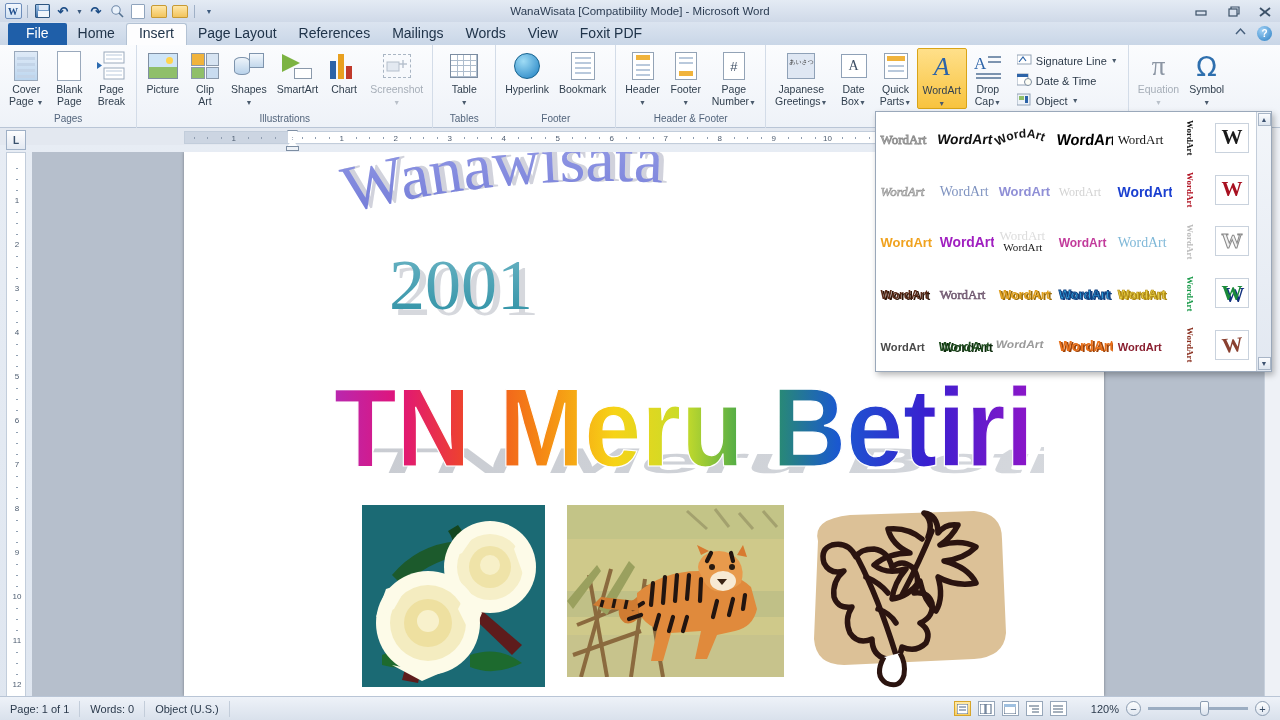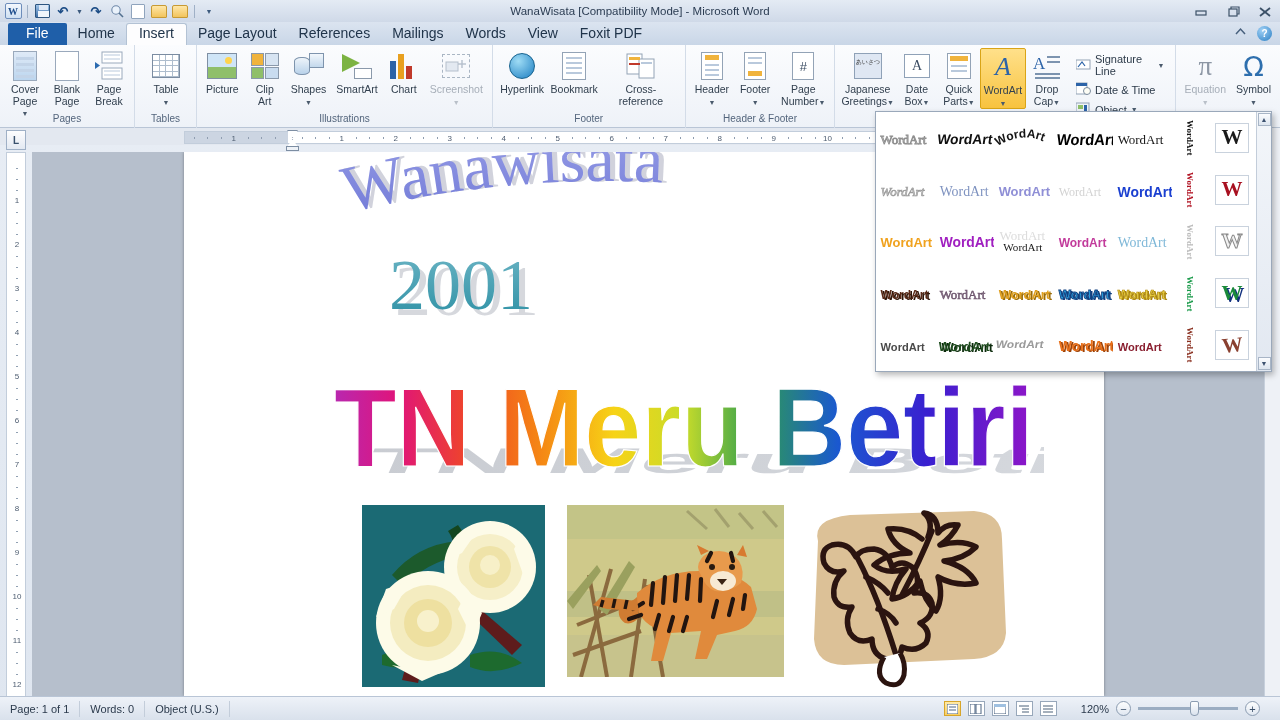--- a/index.html
+++ b/index.html
@@ -175,21 +175,21 @@
      display:flex; align-items:center; justify-content:center; cursor:pointer;}
   .wa-vert { writing-mode:vertical-rl; font-family:"Liberation Serif",serif;
      font-weight:bold; font-size:9px; letter-spacing:0px; }
 
   
   .status { position:absolute; left:0; bottom:0; width:1280px; height:24px;
      background:linear-gradient(#eef2f8,#d9e1ec); border-top:1px solid #b9c5d6;
      display:flex; align-items:center; font-size:11px; color:#2b3a4c; }
   .st-item { padding:0 10px; border-right:1px solid #c3cdda; line-height:16px;
      cursor:pointer; }
-  .st-right { position:absolute; right:20px; display:flex; align-items:center; gap:7px;}
+  .st-right { position:absolute; right:10px; display:flex; align-items:center; gap:7px;}
   .viewbtn { width:17px;height:15px;border:1px solid #97a7ba;background:#fff;
      display:flex;align-items:center;justify-content:center;font-size:8px;
      color:#41566f; cursor:pointer;}
   .viewbtn.on { background:linear-gradient(#ffeaa8,#f7cd62); border-color:#d7a52a; }
   .zoomtrack { width:100px; height:3px; background:#9badc2; position:relative; }
   .zthumb { position:absolute; left:52px; top:-6px; width:9px; height:15px;
      background:linear-gradient(#fdfefe,#dbe3ee); border:1px solid #8b9cb1;
      border-radius:2px 2px 4px 4px; cursor:pointer; }
   .zcirc { width:15px;height:15px;border-radius:50%;border:1px solid #8b9cb1;
      background:linear-gradient(#fdfefe,#e0e7f1); font-size:11px; color:#3a4f68;
@@ -322,50 +322,20 @@
                   <polygon points="0,11 5,14.5 0,18" fill="#2c6bb0"></polygon>
                 </svg>
             </div>
             <div class="lbl"><span>Page</span><br>
               <span>Break</span></div>
           </div>
         </div>
         <div class="grp-label">Pages</div>
       </div>
 
-      <div class="grp" style="min-width:62px">
-        <div class="grp-items">
-          <div class="bigbtn" style="min-width:54px">
-            <div class="ic">
-              <div class="tablegrid">
-                  <div></div>
-                  <div></div>
-                  <div></div>
-                  <div></div>
-                  <div></div>
-                  <div></div>
-                  <div></div>
-                  <div></div>
-                  <div></div>
-                  <div></div>
-                  <div></div>
-                  <div></div>
-                  <div></div>
-                  <div></div>
-                  <div></div>
-                  <div></div>
-                </div>
-            </div>
-            <div class="lbl"><span>Table</span><br>
-              <span class="caret">▼</span></div>
-          </div>
-        </div>
-        <div class="grp-label">Tables</div>
-      </div>
-
       <div class="grp">
         <div class="grp-items">
           <div class="bigbtn">
             <div class="ic">
                 <div class="pic-ic"></div>
               </div>
             <div class="lbl"><span>Picture</span></div>
           </div>
           <div class="bigbtn">
             <div class="ic">
@@ -416,50 +386,68 @@
                     <line x1="15" y1="9" x2="23" y2="9" stroke="#b5bfcc" stroke-width="1.4"></line>
                   </svg></div>
             </div>
             <div class="lbl dim"><span>Screenshot</span><br>
               <span class="caret" style="color:#b9c0c9">▼</span></div>
           </div>
         </div>
         <div class="grp-label">Illustrations</div>
       </div>
 
+      <div class="grp" style="min-width:62px">
+        <div class="grp-items">
+          <div class="bigbtn" style="min-width:54px">
+            <div class="ic">
+              <div class="tablegrid">
+                  <div></div>
+                  <div></div>
+                  <div></div>
+                  <div></div>
+                  <div></div>
+                  <div></div>
+                  <div></div>
+                  <div></div>
+                  <div></div>
+                  <div></div>
+                  <div></div>
+                  <div></div>
+                  <div></div>
+                  <div></div>
+                  <div></div>
+                  <div></div>
+                </div>
+            </div>
+            <div class="lbl"><span>Table</span><br>
+              <span class="caret">▼</span></div>
+          </div>
+        </div>
+        <div class="grp-label">Tables</div>
+      </div>
+
       <div class="grp">
         <div class="grp-items">
           <div class="bigbtn">
             <div class="ic">
                 <div class="globe-ic"></div>
               </div>
             <div class="lbl"><span>Hyperlink</span></div>
           </div>
           <div class="bigbtn">
             <div class="ic">
               <div class="page-ic" style="width:24px">
                   <div class="ln" style="top:4px"></div>
                   <div class="ln" style="top:9px"></div>
                   <div class="ln" style="top:14px"></div>
                   <div class="ln" style="top:19px"></div>
                 </div>
             </div>
             <div class="lbl"><span>Bookmark</span></div>
-          </div>
-          <div class="bigbtn">
-            <div class="ic">
-              <svg width="30" height="28">
-                  <rect x="1" y="2" width="15" height="20" fill="#fff" stroke="#93a3b6"></rect>
-                  <rect x="13" y="7" width="15" height="19" fill="#fff" stroke="#93a3b6"></rect>
-                  <rect x="3" y="5" width="11" height="3" fill="#f0b33c"></rect>
-                  <rect x="3" y="11" width="11" height="2" fill="#c0392b"></rect>
-                  <rect x="15" y="10" width="11" height="2" fill="#b9c9dc"></rect>
-                </svg>
-            </div>
-            <div class="lbl"><span>Cross-reference</span></div>
           </div>
         </div>
         <div class="grp-label">Footer</div>
       </div>
 
       <div class="grp">
         <div class="grp-items">
           <div class="bigbtn">
             <div class="ic">
               <div class="page-ic">

